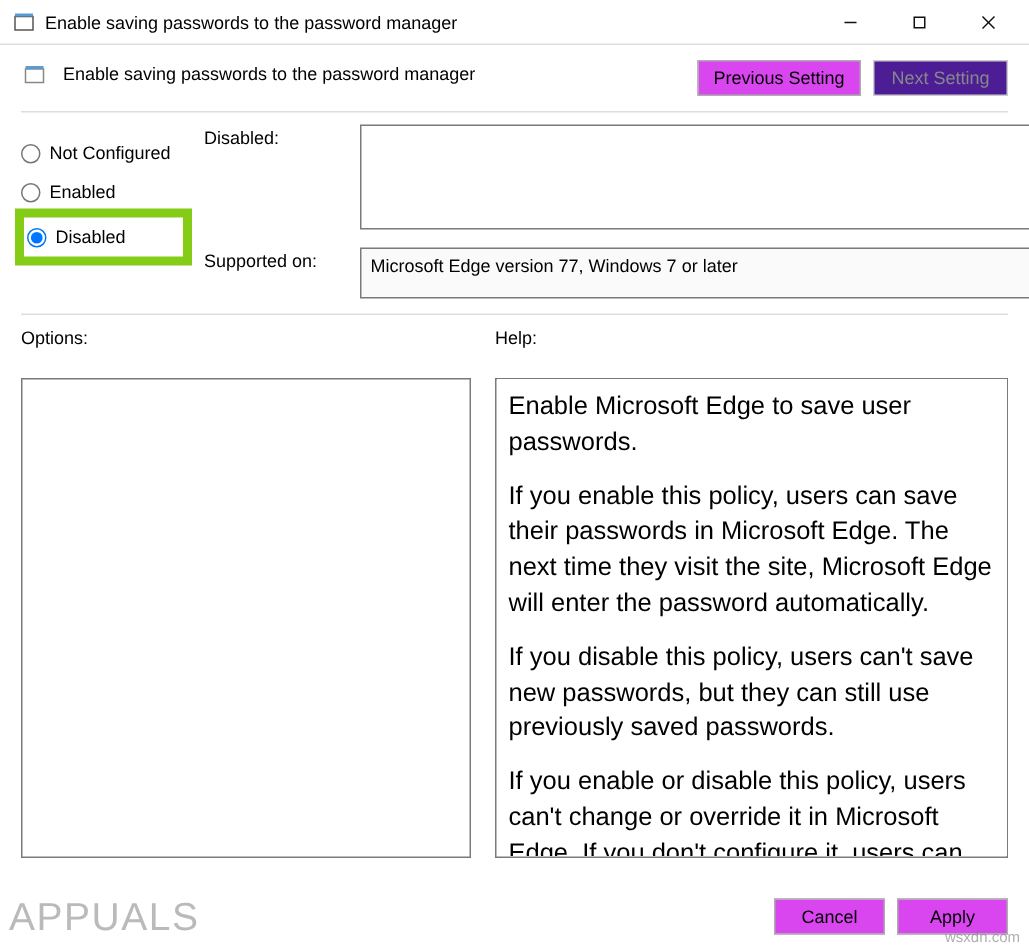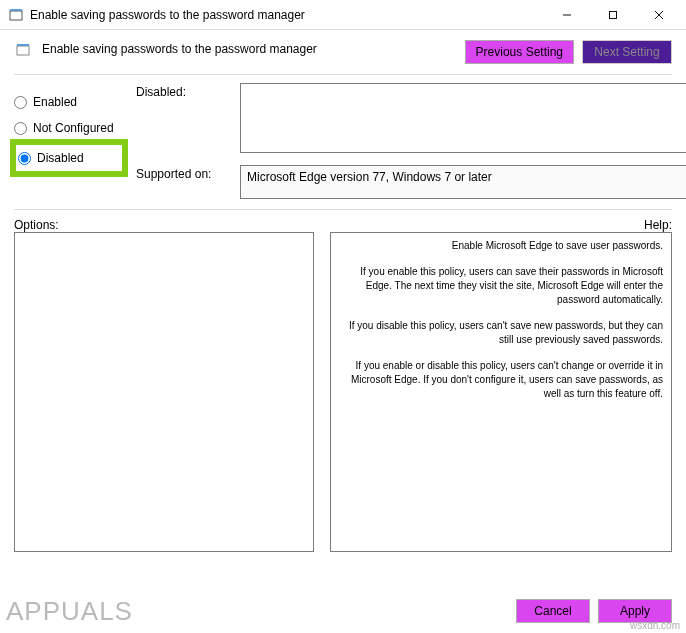--- a/index.html
+++ b/index.html
@@ -121,29 +121,29 @@
     hr.sep2 { border: none; border-top: 1px solid #ddd; margin: 10px 0 6px 0; }
 
     
     .lower {
       display: flex;
       gap: 16px;
       padding-top: 2px;
     }
     .col { display: flex; flex-direction: column; }
     .col-left { width: 300px; }
-    .col-right { flex: 1; text-align: right; }
-    .col-label { font-size: 12px; margin-bottom: 0; }
+    .col-right { flex: 1; }
+    .col-label { font-size: 12px; margin-bottom: 20px; }
     .panel {
       border: 1px solid #7a7a7a;
       background: #fff;
       height: 320px;
       overflow-y: scroll;
       padding: 6px 8px;
-      font-size: 10px;
+      font-size: 17px;
       line-height: 1.4;
     }
     .panel p { margin: 0 0 12px 0; }
 
     
     .footer {
       position: absolute;
       bottom: 10px;
       right: 14px;
       display: flex;
@@ -219,25 +219,25 @@
 
 <hr class="separator">
 
 <div class="main-area">
 
   <div class="top-block">
 
     <div class="radio-col">
       <label class="radio-opt">
         <input type="radio" name="state" style="">
-        <span>Enabled</span>
+        <span>Not Configured</span>
       </label>
       <label class="radio-opt">
         <input type="radio" name="state" style="">
-        <span>Not Configured</span>
+        <span>Enabled</span>
       </label>
       <div class="radio-highlight">
         <label class="radio-opt">
           <input type="radio" name="state" checked="" style="">
           <span>Disabled</span>
         </label>
       </div>
     </div>
 
     <div class="fields-col">

